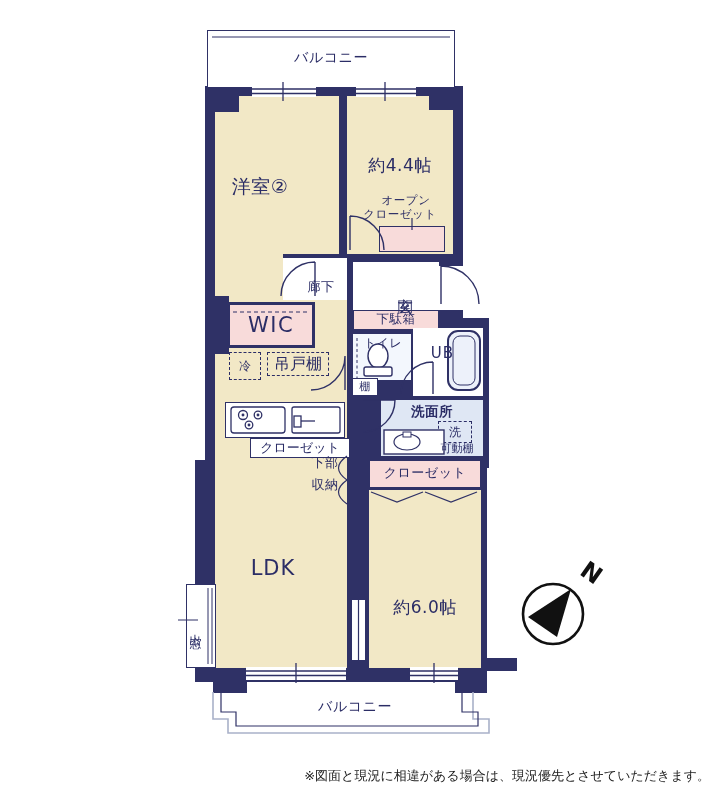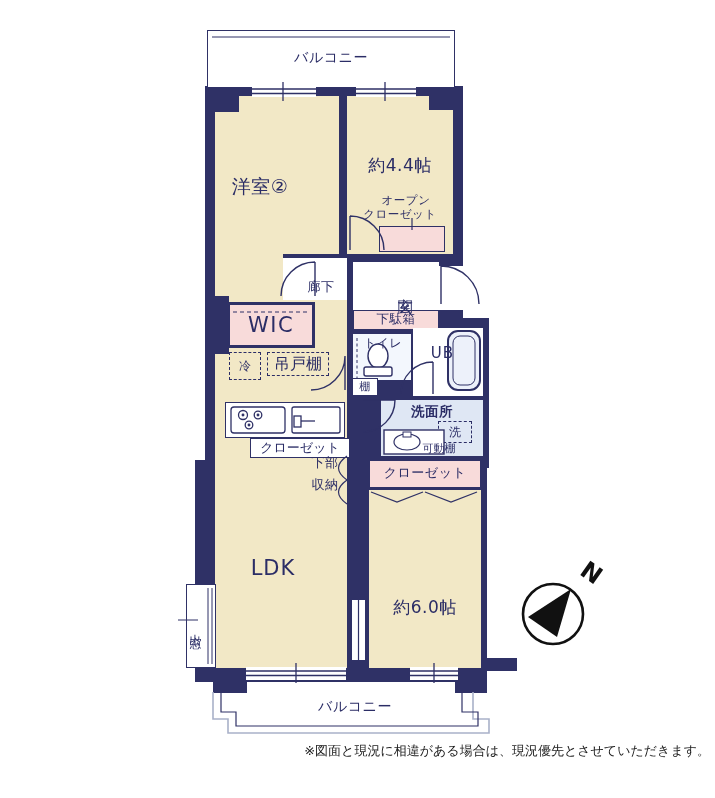--- a/index.html
+++ b/index.html
@@ -177,32 +177,32 @@
   <div class="lbl" style="left:283px;top:280px;width:76px;font-size:13px;">廊下</div>
   <div class="lbl vert" style="left:396px;top:266px;height:44px;font-size:15px;">玄関</div>
   <div class="lbl" style="left:353px;top:312px;width:86px;font-size:12.5px;">下駄箱</div>
 
   <div class="lbl flexc" style="left:227px;top:302px;width:88px;height:46px;font-size:21px;letter-spacing:1.5px;">WIC</div>
 
   <div class="lbl" style="left:356px;top:337px;width:54px;font-size:12px;">トイレ</div>
   <div class="lbl" style="left:413px;top:345px;width:59px;font-size:15px;letter-spacing:1px;">UB</div>
   <div class="lbl" style="left:352px;top:381px;width:26px;font-size:11px;">棚</div>
   <div class="lbl" style="left:381px;top:404px;width:102px;font-size:13.5px;font-weight:bold;">洗面所</div>
-  <div class="lbl" style="left:412px;top:443px;width:54px;font-size:11px;letter-spacing:0;">可動棚</div>
+  <div class="lbl" style="left:430px;top:443px;width:54px;font-size:11px;letter-spacing:0;">可動棚</div>
 
   <div class="lbl" style="left:296px;top:456px;width:58px;font-size:13px;">下部</div>
   <div class="lbl" style="left:296px;top:478px;width:58px;font-size:13px;">収納</div>
 
   <div class="lbl" style="left:369px;top:466px;width:112px;font-size:13px;">クローゼット</div>
 
   <div class="lbl" style="left:215px;top:556px;width:116px;font-size:21px;letter-spacing:1px;">LDK</div>
 
   <div class="lbl" style="left:369px;top:598px;width:112px;font-size:17px;">約6.0帖</div>
 
   <div class="lbl vert" style="left:188px;top:598px;height:56px;font-size:12.5px;">出窓</div>
 
   <div class="lbl" style="left:295px;top:698px;width:120px;font-size:14px;">バルコニー</div>
 
   <div class="lbl" style="left:574px;top:560px;width:34px;font-size:24px;font-weight:bold;color:#111;transform:rotate(35deg);">N</div>
 
-  <div class="lbl" style="left:300px;top:744px;width:410px;font-size:13px;color:#1c1c1c;text-align:right;letter-spacing:0;">※図面と現況に相違がある場合は、現況優先とさせていただきます。</div>
+  <div class="lbl" style="left:300px;top:769px;width:410px;font-size:13px;color:#1c1c1c;text-align:right;letter-spacing:0;">※図面と現況に相違がある場合は、現況優先とさせていただきます。</div>
 
 </div>
 
 </body></html>

